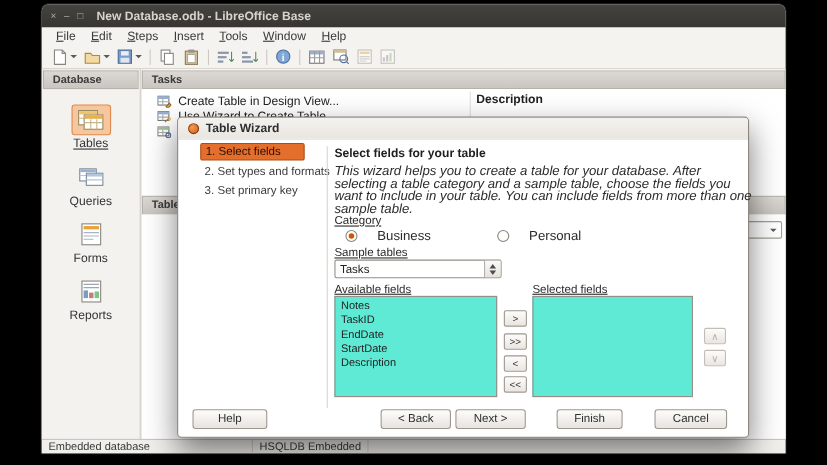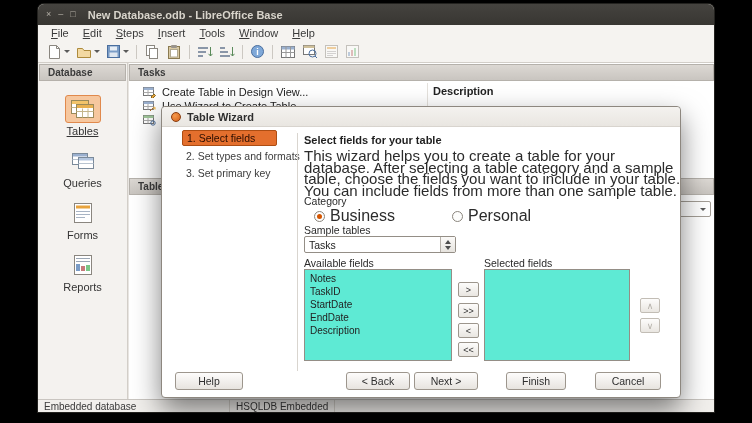--- a/index.html
+++ b/index.html
@@ -72,23 +72,23 @@
   .dlg-icon { width:10px; height:10px; border-radius:50%; background:radial-gradient(circle at 35% 35%, #f79a4d, #d2601a);
               border:1px solid #8a3c0e; }
   .steps { position:absolute; left:0; top:20px; width:135px; bottom:0; }
   .steps-header { font-size:11px; font-weight:bold; text-decoration:underline; color:#2b2b2b; margin:8px 0 9px 12px; }
   .step { font-size:10.5px; color:#3c3c3c; margin:3px 20px; padding:1px 4px; white-space:nowrap; border-radius:2px; }
   .step.selected { background:#e46f2d; border:1px solid #ad4d13; color:#2a0d00; }
   .vsep { position:absolute; left:135px; top:26px; height:238px; width:1px; background:#d9d5cf; }
 
   .abs { position:absolute; }
   .dlg-heading { left:142px; top:27px; font-size:11px; font-weight:bold; color:#1f1f1f; }
-  .dlg-intro { left:142px; top:43px; width:380px; font-size:15px; line-height:11.5px; color:#2b2b2b; }
-  .dlg-label { font-size:10.5px; color:#2b2b2b; }
-  .radio-row { display:flex; align-items:center; gap:5px; font-size:16px; color:#2b2b2b; cursor:default; }
+  .dlg-intro { left:142px; top:43px; width:380px; font-size:12px; line-height:11.5px; color:#2b2b2b;font-style:italic; }
+  .dlg-label { font-size:10.5px; color:#2b2b2b;text-decoration:underline; }
+  .radio-row { display:flex; align-items:center; gap:18px; font-size:12px; color:#2b2b2b; cursor:default; }
   .radio { width:11px; height:11px; border-radius:50%; border:1px solid #8a857d; background:#fdfdfc;
            display:flex; align-items:center; justify-content:center; }
   .radio .dot { width:5px; height:5px; border-radius:50%; background:#d45500; }
   .combo { left:142px; top:129px; width:152px; height:17px; border:1px solid #948e86; background:#fff;
            display:flex; align-items:center; padding-left:4px; font-size:10.5px; color:#222; border-radius:2px; }
   .spin { margin-left:auto; width:15px; height:15px; background:linear-gradient(#fbfaf8,#e6e3de);
           border-left:1px solid #b5b0a9; display:flex; flex-direction:column; align-items:center;
           justify-content:center; gap:2px; }
   .tri-up { width:0; height:0; border-left:3px solid transparent; border-right:3px solid transparent;
             border-bottom:4px solid #4d4d4d; }
@@ -366,22 +366,22 @@
           <span class="tri-down"></span>
         </span>
     </div>
 
     <div class="abs dlg-label" style="left:142px; top:150px;">Available fields</div>
     <div class="abs dlg-label" style="left:322px; top:150px;">Selected fields</div>
 
     <div class="abs listbox" style="left:142px; top:162px; width:148px; height:92px;">
       <div class="li">Notes</div>
       <div class="li">TaskID</div>
+      <div class="li">EndDate</div>
       <div class="li">StartDate</div>
-      <div class="li">EndDate</div>
       <div class="li">Description</div>
     </div>
     <div class="abs listbox" style="left:322px; top:162px; width:146px; height:92px;"></div>
 
     <div class="abs xfer" style="left:296px; top:175px;">&gt;</div>
     <div class="abs xfer" style="left:296px; top:196px;">&gt;&gt;</div>
     <div class="abs xfer" style="left:296px; top:216px;">&lt;</div>
     <div class="abs xfer" style="left:296px; top:235px;">&lt;&lt;</div>
 
     <div class="abs move" style="left:478px; top:191px;">∧</div>

